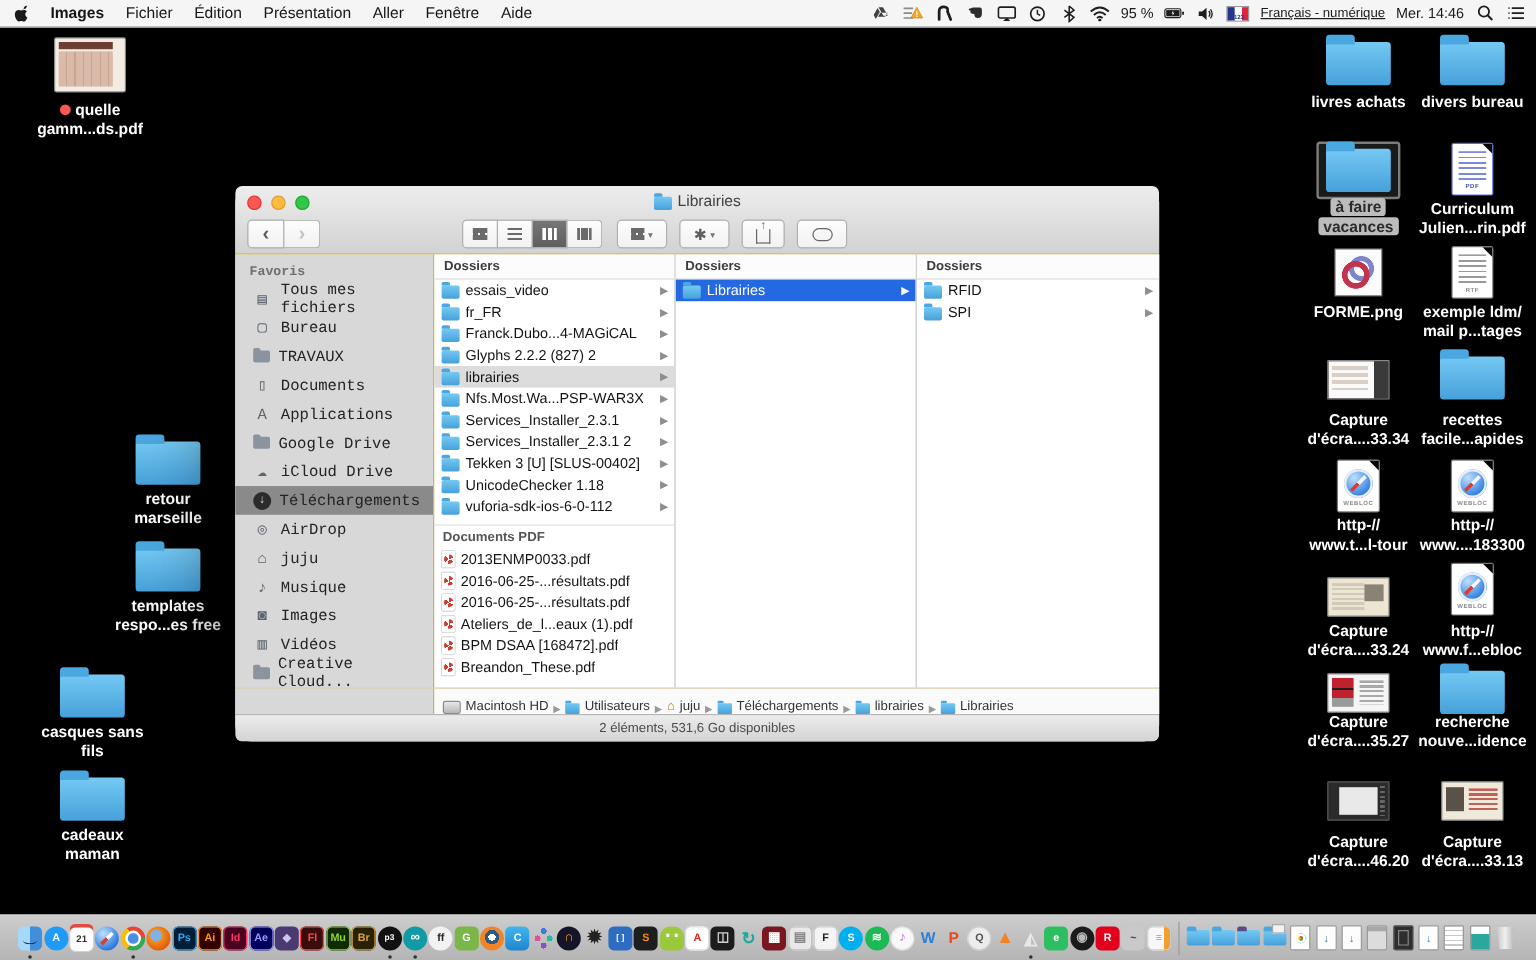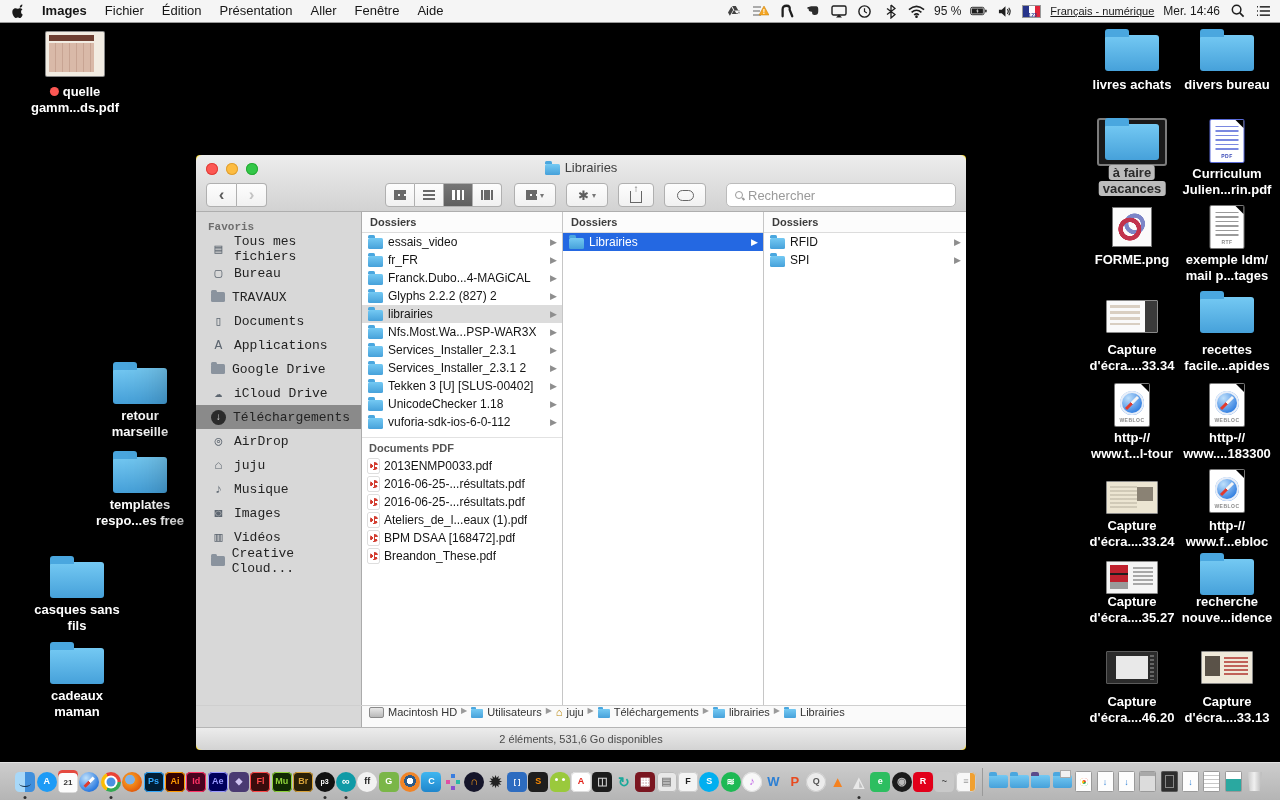--- a/index.html
+++ b/index.html
@@ -56,21 +56,21 @@
   .sh-red::before{content:"";position:absolute;left:3px;top:3px;width:18px;height:24px;background:linear-gradient(#c0212e 0 8px,#1e1e1e 8px 10px,#c0212e 10px 17px,#9a9a9a 17px);}
   .sh-red::after{content:"";position:absolute;right:4px;top:5px;width:20px;height:20px;background:repeating-linear-gradient(#a8a8a8 0 2px,transparent 2px 4px);}
   .sh-dark{background:#2b2b2b;border-color:#5a5a5a;}
   .sh-dark::before{content:"";position:absolute;inset:4px 9px;background:#e9e9e9;}
   .sh-dark::after{content:"";position:absolute;right:3px;top:3px;bottom:3px;width:4px;background:repeating-linear-gradient(#666 0 2px,#2b2b2b 2px 4px);}
   .sh-photo{background:#efe9da;}
   .sh-photo::before{content:"";position:absolute;left:3px;top:4px;width:15px;height:20px;background:#5a5248;}
   .sh-photo::after{content:"";position:absolute;right:4px;top:5px;width:24px;height:18px;background:repeating-linear-gradient(#b0342e 0 2px,transparent 2px 4px);opacity:.75;}
 
   
-  .window{position:absolute;left:196px;top:155px;width:770px;height:595px;border-radius:4px;background:#fde047;box-shadow:0 25px 70px rgba(0,0,0,.75),0 0 1px rgba(0,0,0,.8);display:flex;flex-direction:column;z-index:20;}
+  .window{position:absolute;left:196px;top:155px;width:770px;height:463px;border-radius:14px;background:#fde047;box-shadow:0 25px 70px rgba(0,0,0,.75),0 0 1px rgba(0,0,0,.8);display:flex;flex-direction:column;z-index:20;}
   .chrome-top{height:56px;background:linear-gradient(#ededed,#d2d2d2);border-bottom:1px solid #aeaeae;border-radius:6px 6px 0 0;position:relative;flex:0 0 auto;}
   .lights{position:absolute;left:10px;top:8px;display:flex;gap:8px;}
   .light{width:12px;height:12px;border-radius:50%;}
   .l-red{background:#fc5753;box-shadow:inset 0 0 0 1px #df3e38;}
   .l-yellow{background:#fdbc40;box-shadow:inset 0 0 0 1px #de9f33;}
   .l-green{background:#33c748;box-shadow:inset 0 0 0 1px #27aa35;}
   .wtitle{height:25px;display:flex;align-items:center;justify-content:center;gap:5px;font-size:13px;color:#404040;}
   .tfold{position:relative;width:15px;height:11px;background:linear-gradient(#74c9f3,#46a1da);border-radius:1.5px;margin-top:3px;}
   .tfold::before{content:"";position:absolute;top:-2.5px;left:0;width:7px;height:3px;background:#4aa7df;border-radius:1.5px 1.5px 0 0;}
   .toolbar{height:30px;display:flex;align-items:center;padding:0 10px 3px 10px;}
@@ -120,21 +120,21 @@
   .row.selblue{background:#2468e2;color:#fff;}
   .row.selblue .arr{color:#fff;}
   .rfold{position:relative;width:15px;height:11px;background:linear-gradient(#74c9f3,#46a1da);border-radius:1.5px;flex:0 0 auto;margin-top:2px;}
   .rfold::before{content:"";position:absolute;top:-2.5px;left:0;width:7px;height:3px;background:#4aa7df;border-radius:1.5px 1.5px 0 0;}
   .pdfmini{position:relative;width:11px;height:14px;background:#fff;box-shadow:0 0 0 0.5px #bdbdbd;border-radius:1px;flex:0 0 auto;}
   .pdfmini::after{content:"";position:absolute;left:1.5px;top:3px;width:8px;height:8px;border-radius:50%;background:conic-gradient(#d23b2e 0 70deg,transparent 70deg 115deg,#d23b2e 115deg 190deg,transparent 190deg 235deg,#d23b2e 235deg 310deg,transparent 310deg);}
   .grp-head{margin-top:6px;border-top:1px solid #e2e2e2;padding:4px 0 3px 7px;font-size:11px;font-weight:bold;color:#555;}
 
   .bottomrow{height:21px;display:flex;flex:0 0 auto;border-top:1px solid #cfcfcf;}
   .sb-cont{width:165px;flex:0 0 auto;background:#d8d8d8;border-right:1px solid #ababab;}
-  .pathbar{flex:1;background:#fafafa;display:flex;align-items:flex-start;padding-left:7px;font-size:11px;color:#333;gap:4px;overflow:hidden;}
+  .pathbar{flex:1;background:#fafafa;display:flex;align-items:flex-end;padding-left:7px;font-size:11px;color:#333;gap:4px;overflow:hidden;}
   .pitem{display:flex;align-items:center;gap:4px;white-space:nowrap;}
   .psep{color:#9a9a9a;font-size:8px;}
   .pfold{position:relative;width:12px;height:9px;background:linear-gradient(#74c9f3,#46a1da);border-radius:1px;margin-top:2px;}
   .pfold::before{content:"";position:absolute;top:-2px;left:0;width:5px;height:2.5px;background:#4aa7df;border-radius:1px 1px 0 0;}
   .pdrive{width:13px;height:9px;background:linear-gradient(#e8e8e8,#b8b8b8);border:1px solid #8a8a8a;border-radius:2px;position:relative;}
   .phome{font-size:11px;color:#b8860b;line-height:9px;}
   .statusbar{height:22px;flex:0 0 auto;background:linear-gradient(#ececec,#d3d3d3);border-top:1px solid #b5b5b5;border-radius:0 0 6px 6px;display:flex;align-items:center;justify-content:center;font-size:11px;color:#4a4a4a;}
 
   
   .dock{position:absolute;left:0;right:0;bottom:0;height:37px;background:linear-gradient(rgba(222,222,222,.92),rgba(196,196,196,.92));border-top:1px solid rgba(245,245,245,.7);display:flex;align-items:center;justify-content:center;z-index:70;}
@@ -522,24 +522,20 @@
       <div class="tbtn ddbtn" style="margin-left:10px">
           <span class="gear-g">✱</span>
           <span class="caret">▾</span>
         </div>
       <div class="tbtn" style="width:34px;margin-left:10px">
           <span class="share-ic"></span>
         </div>
       <div class="tbtn" style="width:40px;margin-left:10px">
           <span class="tag-ic"></span>
         </div>
-      <div class="search">
-        <span class="mag"></span>
-        <span>Rechercher</span>
-      </div>
     </div>
   </div>
 
   <div class="wmain">
     <div class="sidebar" id="sidebar">
       <div class="sb-head">Favoris</div>
     <div class="sb-item">
           <span class="sb-ic">▤</span>
           <span>Tous mes fichiers</span>
         </div>

